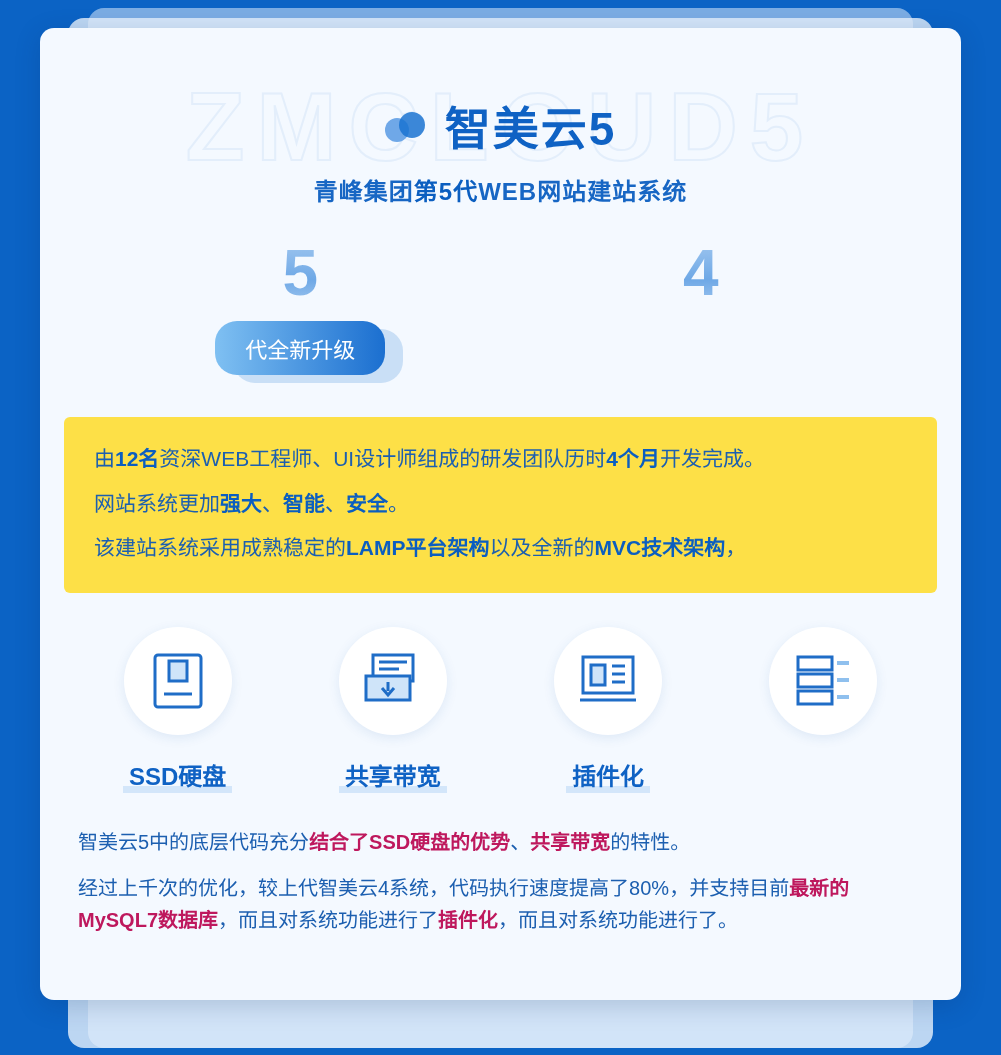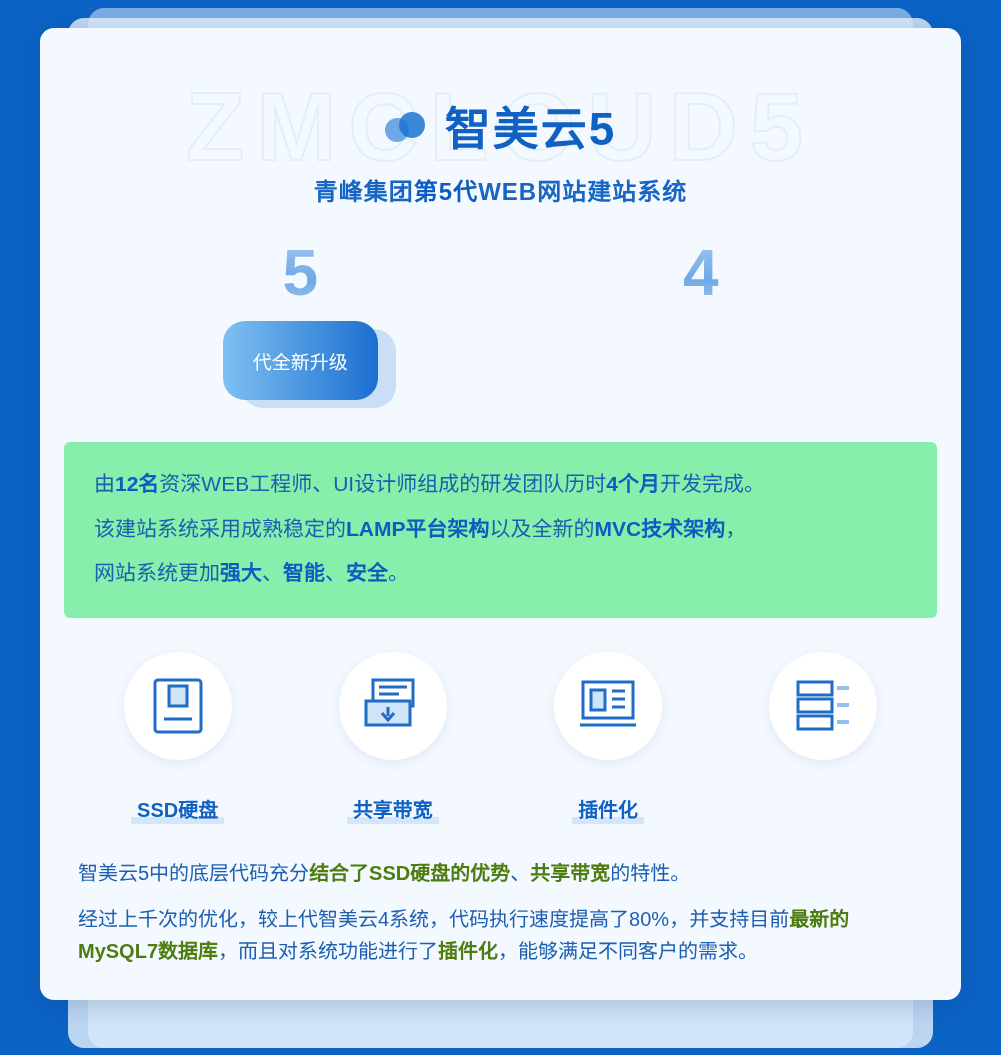--- a/index.html
+++ b/index.html
@@ -142,43 +142,43 @@
     color: transparent;
   }
   .pill-wrap {
     position: relative;
     margin-top: 16px;
     display: inline-block;
   }
   .pill {
     position: relative;
     display: inline-block;
-    padding: 26px 30px;
+    padding: 11px 30px;
     border-radius: 22px;
     color: #ffffff;
-    font-size: 19px;
+    font-size: 22px;
     background: linear-gradient(90deg, #7fc0f2 0%, #1b6fd0 100%);
     z-index: 2;
   }
   .pill-shadow {
     position: absolute;
     left: 18px;
     top: 8px;
     width: 100%;
     height: 100%;
     border-radius: 22px;
     background: #c9dff6;
     z-index: 1;
   }
 
   
   .band {
     position: relative;
     margin: 42px 24px 8px 24px;
-    background: #86efac;
+    background: #fde047;
     border-radius: 6px;
     padding: 26px 30px 28px 30px;
   }
   .band p {
     margin: 0 0 12px 0;
     font-size: 21px;
     line-height: 1.55;
     color: #1c5fb0;
   }
   .band p:last-child { margin-bottom: 0; }
@@ -198,23 +198,23 @@
     height: 108px;
     margin: 0 auto;
     border-radius: 50%;
     background: #ffffff;
     box-shadow: 0 3px 12px rgba(30, 90, 170, .10);
     display: flex;
     align-items: center;
     justify-content: center;
   }
   .feature-label {
-    margin-top: 34px;
+    margin-top: 22px;
     display: inline-block;
-    font-size: 20px;
+    font-size: 24px;
     font-weight: bold;
     color: #0f62c4;
     padding: 0 4px 2px 4px;
     position: relative;
   }
   .feature-label::after {
     content: "";
     position: absolute;
     left: 0;
     right: 0;
@@ -240,21 +240,21 @@
   .bottom-text {
     position: relative;
     margin: 32px 38px 0 38px;
   }
   .bottom-text p {
     margin: 0 0 14px 0;
     font-size: 20px;
     line-height: 1.6;
     color: #1c5fb0;
   }
-  .bottom-text b { color: #4d7c0f; text-align: center; }
+  .bottom-text b { color: #be185d; text-align: center; }
 
   svg { display: block; }
 </style>
 </head>
 <body>
 
 <div class="shadow-card-far"></div>
 <div class="shadow-card-near"></div>
 
 <div class="card">
@@ -281,22 +281,22 @@
         <div class="pill">代全新升级</div>
       </div>
     </div>
     <div class="stat">
       <div class="stat-num">4</div>
     </div>
   </div>
 
   <div class="band">
     <p><span>由</span><b>12名</b><span>资深WEB工程师、UI设计师组成的研发团队历时</span><b>4个月</b><span>开发完成。</span></p>
+    <p><span>网站系统更加</span><b>强大</b><span>、</span><b>智能</b><span>、</span><b>安全</b><span>。</span></p>
     <p><span>该建站系统采用成熟稳定的</span><b>LAMP平台架构</b><span>以及全新的</span><b>MVC技术架构</b><span>，</span></p>
-    <p><span>网站系统更加</span><b>强大</b><span>、</span><b>智能</b><span>、</span><b>安全</b><span>。</span></p>
   </div>
 
   <div class="features">
 
     <div class="feature">
       <div class="feature-circle">
         <svg width="52" height="58" viewBox="0 0 52 58">
           <rect x="3" y="3" width="46" height="52" rx="3" fill="none" stroke="#1f6dc7" stroke-width="3"></rect>
           <rect x="17" y="9" width="18" height="20" fill="#cfe4f9" stroke="#1f6dc7" stroke-width="3"></rect>
           <line x1="12" y1="42" x2="40" y2="42" stroke="#1f6dc7" stroke-width="3"></line>
@@ -351,16 +351,16 @@
           <line x1="42" y1="25" x2="54" y2="25" stroke="#8fc0ee" stroke-width="4"></line>
           <line x1="42" y1="42" x2="54" y2="42" stroke="#8fc0ee" stroke-width="4"></line>
         </svg>
       </div>
     </div>
 
   </div>
 
   <div class="bottom-text">
     <p><span>智美云5中的底层代码充分</span><b>结合了SSD硬盘的优势</b><span>、</span><b>共享带宽</b><span>的特性。</span></p>
-    <p><span>经过上千次的优化，较上代智美云4系统，代码执行速度提高了80%，并支持</span><span>目前</span><b>最新的MySQL7数据库</b><span>，而且对系统功能进行了</span><b>插件化</b><span>，能够满足不同客户的需求。</span></p>
+    <p><span>经过上千次的优化，较上代智美云4系统，代码执行速度提高了80%，并支持</span><span>目前</span><b>最新的MySQL7数据库</b><span>，而且对系统功能进行了</span><b>插件化</b><span>，而且对系统功能进行了。</span></p>
   </div>
 
 </div>
 
 </body></html>

